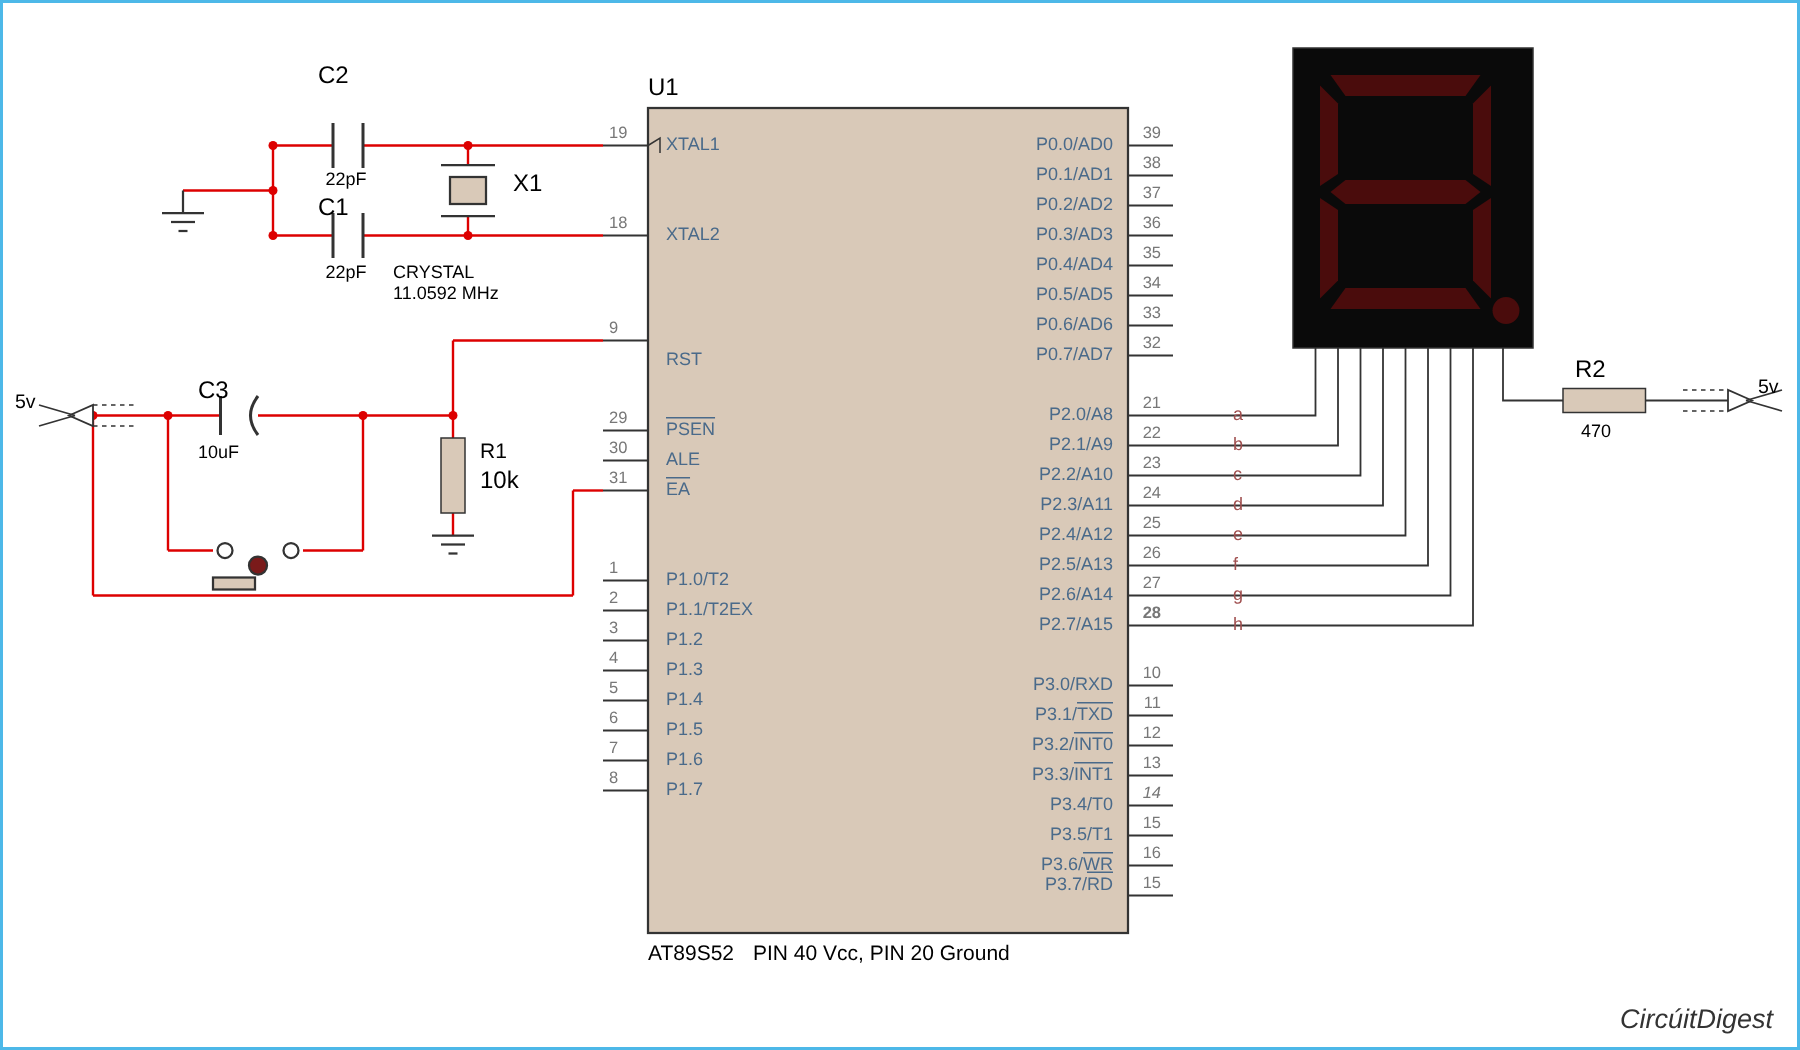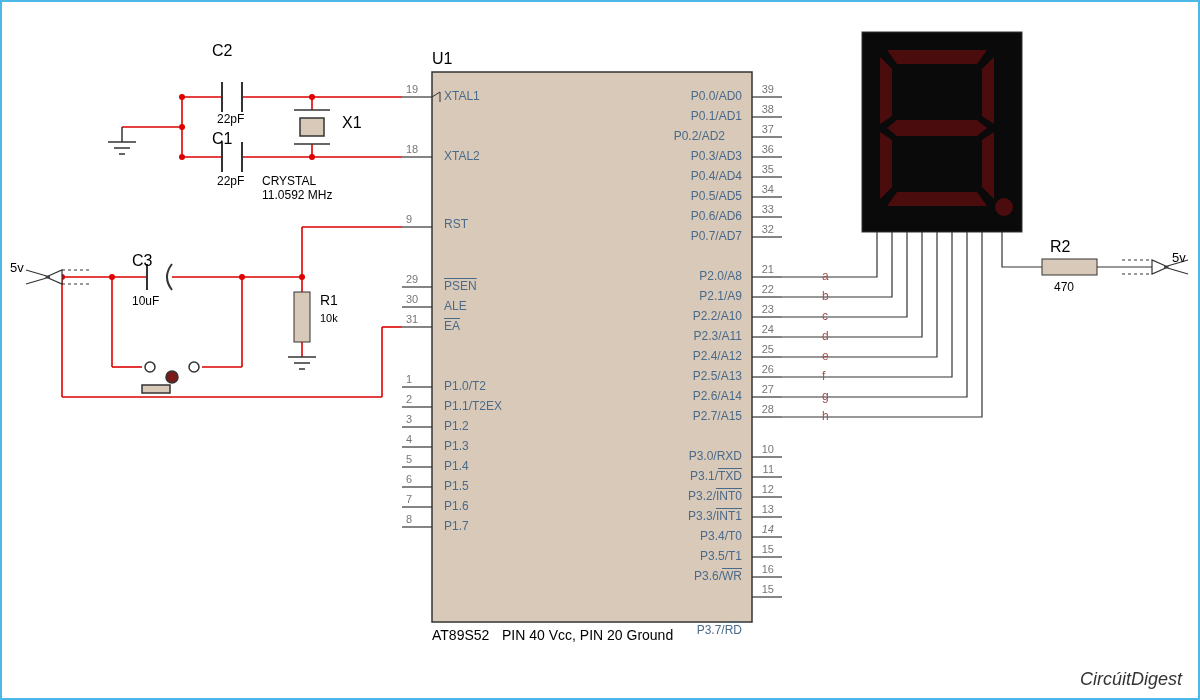--- a/index.html
+++ b/index.html
@@ -227,21 +227,21 @@
 <div class="lbl" style="left:430px;top:48px;font-size:16px">U1</div>
 <div class="lbl" style="left:430px;top:625px">AT89S52</div>
 <div class="lbl" style="left:500px;top:625px">PIN 40 Vcc, PIN 20 Ground</div>
 
 <div id="leftpins">
       <div class="pinnum" style="left: 404px; top: 81px;">19</div>
       <div class="pinlbl" style="left: 442px; top: 87px;">XTAL1</div>
       <div class="pinnum" style="left: 404px; top: 141px;">18</div>
       <div class="pinlbl" style="left: 442px; top: 147px;">XTAL2</div>
       <div class="pinnum" style="left: 404px; top: 211px;">9</div>
-      <div class="pinlbl" style="left: 442px; top: 215px;">RST</div>
+      <div class="pinlbl" style="left: 442px; top: 230px;">RST</div>
       <div class="pinnum" style="left: 404px; top: 271px;">29</div>
       <div class="pinlbl" style="left: 442px; top: 277px;"><span style="text-decoration:overline">PSEN</span></div>
       <div class="pinnum" style="left: 404px; top: 291px;">30</div>
       <div class="pinlbl" style="left: 442px; top: 297px;">ALE</div>
       <div class="pinnum" style="left: 404px; top: 311px;">31</div>
       <div class="pinlbl" style="left: 442px; top: 317px;"><span style="text-decoration:overline">EA</span></div>
       <div class="pinnum" style="left: 404px; top: 371px;">1</div>
       <div class="pinlbl" style="left: 442px; top: 377px;">P1.0/T2</div>
       <div class="pinnum" style="left: 404px; top: 391px;">2</div>
       <div class="pinlbl" style="left: 442px; top: 397px;">P1.1/T2EX</div>
@@ -257,21 +257,21 @@
       <div class="pinlbl" style="left: 442px; top: 497px;">P1.6</div>
       <div class="pinnum" style="left: 404px; top: 511px;">8</div>
       <div class="pinlbl" style="left: 442px; top: 517px;">P1.7</div>
     </div>
 <div id="rightpins">
       <div class="pinnum" style="right: 424px; top: 81px;">39</div>
       <div class="pinlbl" style="right: 456px; top: 87px; text-align: right;">P0.0/AD0</div>
       <div class="pinnum" style="right: 424px; top: 101px;">38</div>
       <div class="pinlbl" style="right: 456px; top: 107px; text-align: right;">P0.1/AD1</div>
       <div class="pinnum" style="right: 424px; top: 121px;">37</div>
-      <div class="pinlbl" style="right: 473px; top: 127px; text-align: center;">P0.2/AD2</div>
+      <div class="pinlbl" style="right: 456px; top: 127px; text-align: center;">P0.2/AD2</div>
       <div class="pinnum" style="right: 424px; top: 141px;">36</div>
       <div class="pinlbl" style="right: 456px; top: 147px; text-align: right;">P0.3/AD3</div>
       <div class="pinnum" style="right: 424px; top: 161px;">35</div>
       <div class="pinlbl" style="right: 456px; top: 167px; text-align: right;">P0.4/AD4</div>
       <div class="pinnum" style="right: 424px; top: 181px;">34</div>
       <div class="pinlbl" style="right: 456px; top: 187px; text-align: right;">P0.5/AD5</div>
       <div class="pinnum" style="right: 424px; top: 201px;">33</div>
       <div class="pinlbl" style="right: 456px; top: 207px; text-align: right;">P0.6/AD6</div>
       <div class="pinnum" style="right: 424px; top: 221px;">32</div>
       <div class="pinlbl" style="right: 456px; top: 227px; text-align: right;">P0.7/AD7</div>
@@ -282,51 +282,51 @@
       <div class="pinnum" style="right: 424px; top: 301px;">23</div>
       <div class="pinlbl" style="right: 456px; top: 307px; text-align: right;">P2.2/A10</div>
       <div class="pinnum" style="right: 424px; top: 321px;">24</div>
       <div class="pinlbl" style="right: 456px; top: 327px; text-align: right;">P2.3/A11</div>
       <div class="pinnum" style="right: 424px; top: 341px;">25</div>
       <div class="pinlbl" style="right: 456px; top: 347px; text-align: right;">P2.4/A12</div>
       <div class="pinnum" style="right: 424px; top: 361px;">26</div>
       <div class="pinlbl" style="right: 456px; top: 367px; text-align: right;">P2.5/A13</div>
       <div class="pinnum" style="right: 424px; top: 381px;">27</div>
       <div class="pinlbl" style="right: 456px; top: 387px; text-align: right;">P2.6/A14</div>
-      <div class="pinnum" style="right: 424px; top: 401px;">28</div>
+      <div class="pinnum" style="right: 424px; top: 401px; font-weight: bold;">28</div>
       <div class="pinlbl" style="right: 456px; top: 407px; text-align: right;">P2.7/A15</div>
       <div class="pinnum" style="right: 424px; top: 441px;">10</div>
       <div class="pinlbl" style="right: 456px; top: 447px; text-align: right;">P3.0/RXD</div>
       <div class="pinnum" style="right: 424px; top: 461px;">11</div>
       <div class="pinlbl" style="right: 456px; top: 467px; text-align: right;">P3.1/<span style="text-decoration:overline">TXD</span></div>
       <div class="pinnum" style="right: 424px; top: 481px;">12</div>
       <div class="pinlbl" style="right: 456px; top: 487px; text-align: right;">P3.2/<span style="text-decoration:overline">INT0</span></div>
       <div class="pinnum" style="right: 424px; top: 501px;">13</div>
       <div class="pinlbl" style="right: 456px; top: 507px; text-align: right; margin-left: 48px;">P3.3/<span style="text-decoration:overline">INT1</span></div>
       <div class="pinnum" style="right: 424px; top: 521px; font-style: italic;">14</div>
       <div class="pinlbl" style="right: 456px; top: 527px; text-align: right;">P3.4/T0</div>
       <div class="pinnum" style="right: 424px; top: 541px;">15</div>
       <div class="pinlbl" style="right: 456px; top: 547px; text-align: right;">P3.5/T1</div>
       <div class="pinnum" style="right: 424px; top: 561px;">16</div>
       <div class="pinlbl" style="right: 456px; top: 567px; text-align: right;">P3.6/<span style="text-decoration:overline">WR</span></div>
       <div class="pinnum" style="right: 424px; top: 581px;">15</div>
-      <div class="pinlbl" style="right: 456px; top: 621px; text-align: right;">P3.7/<span style="text-decoration:overline">RD</span></div>
+      <div class="pinlbl" style="right: 456px; top: 580px; text-align: right;">P3.7/<span style="text-decoration:overline">RD</span></div>
     </div>
 
 <div class="lbl" style="left:210px;top:40px;font-size:16px">C2</div>
 <div class="lbl" style="left:215px;top:110px;font-size:12px">22pF</div>
 <div class="lbl" style="left:210px;top:128px;font-size:16px">C1</div>
 <div class="lbl" style="left:215px;top:172px;font-size:12px">22pF</div>
 <div class="lbl" style="left:340px;top:112px;font-size:16px">X1</div>
 <div class="lbl" style="left:260px;top:172px;font-size:12px">CRYSTAL</div>
 <div class="lbl" style="left:260px;top:186px;font-size:12px">11.0592 MHz</div>
 <div class="lbl" style="left:130px;top:250px;font-size:16px">C3</div>
 <div class="lbl" style="left:130px;top:292px;font-size:12px">10uF</div>
 <div class="lbl" style="left:318px;top:290px;font-size:14px">R1</div>
-<div class="lbl" style="left:318px;top:310px;font-size:11px">10k</div>
+<div class="lbl" style="left:318px;top:310px;font-size:16px">10k</div>
 <div class="lbl" style="left:1048px;top:236px;font-size:16px">R2</div>
 <div class="lbl" style="left:1052px;top:278px;font-size:12px">470</div>
 <div class="lbl" style="left:8px;top:258px;font-size:13px">5v</div>
 <div class="lbl" style="left:1170px;top:248px;font-size:13px">5v</div>
 
 <div id="seglabels">
       <div class="seglbl" style="left: 820px; top: 267px;">a</div>
       <div class="seglbl" style="left: 820px; top: 287px;">b</div>
       <div class="seglbl" style="left: 820px; top: 307px;">c</div>
       <div class="seglbl" style="left: 820px; top: 327px;">d</div>

